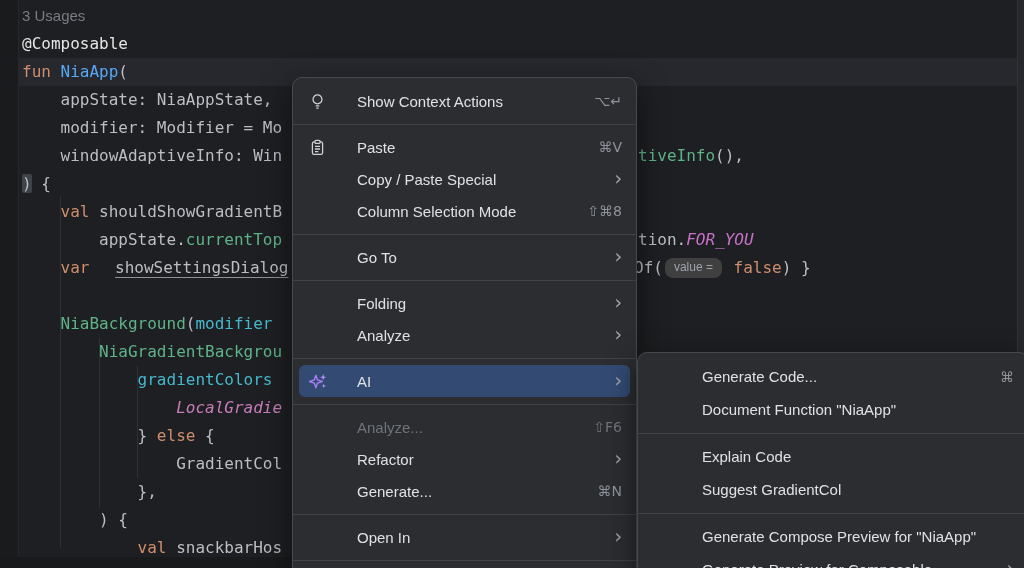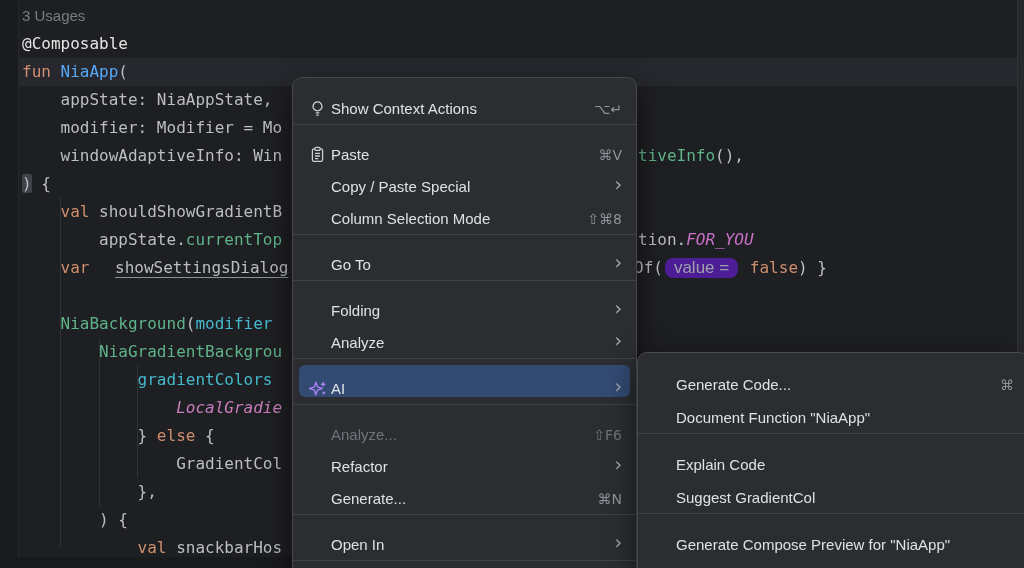--- a/index.html
+++ b/index.html
@@ -28,32 +28,32 @@
   .tk-ann{color:#e5e5e5;}
   .tk-g{color:#5fb389;}
   .tk-cy{color:#45b8cc;text-align:center;}
   .tk-pu{color:#c77dbb;font-style:italic;}
   .tk-pk{color:#c871c8;font-style:italic;}
   .tk-u{color:#bcbec4;text-decoration:underline;text-underline-offset:4px;text-decoration-color:#8e9197;margin-left:16px;}
   .tk-brace{color:#bcbec4;background:#3e4347;border-radius:2px;}
   .tk-hint{font-family:"Liberation Sans",sans-serif;font-size:15px;color:#787c84;}
   .inlay{
     display:inline-block;vertical-align:middle;margin:0 2px;transform:translateY(-1px);
-    background:#4c1d95;color:#9da2aa;border-radius:8px;padding:1px 9px 2px;
-    font-family:"Liberation Sans",sans-serif;font-size:17px;line-height:17px;
+    background:#404040;color:#9da2aa;border-radius:8px;padding:1px 9px 2px;
+    font-family:"Liberation Sans",sans-serif;font-size:12px;line-height:17px;
   }
   
   .menu{
     position:absolute;background:#2b2d30;border:1px solid #47494e;border-radius:10px;
     box-shadow:0 10px 30px rgba(0,0,0,.55);z-index:10;box-sizing:border-box;
     padding-top:7px;overflow:hidden;
   }
   #context-menu{left:292px;top:77px;width:345px;height:560px;}
   #ai-submenu{left:637px;top:352px;width:392px;height:280px;}
-  .mi{display:flex;align-items:flex-end;padding:0 14px 0 16px;}
+  .mi{display:flex;align-items:center;padding:0 14px 0 16px;gap:26px;}
   #context-menu .mi{height:32px;}
   #ai-submenu .mi{height:33px;}
   .mi-ic{width:22px;flex:none;display:flex;align-items:center;}
   .mi-label{font-size:15px;color:#dfe1e5;white-space:nowrap;}
   .mi-right{margin-left:auto;color:#8f939b;font-size:14px;font-family:"DejaVu Sans",sans-serif;white-space:nowrap;padding-left:12px;}
   .mi-arrow{margin-left:auto;color:#9da0a8;font-size:19px;line-height:1;font-family:"DejaVu Sans",sans-serif;padding-left:12px;transform:translateY(-1px);}
   .mi.sel{background:#334a73;border-radius:6px;margin:0 6px;padding:0 8px 0 10px;}
   .mi.disabled .mi-label,.mi.disabled .mi-right{color:#6f737a;}
   .msep{height:14px;display:flex;align-items:center;}
   .msep i{display:block;height:1px;width:100%;background:#404247;}

